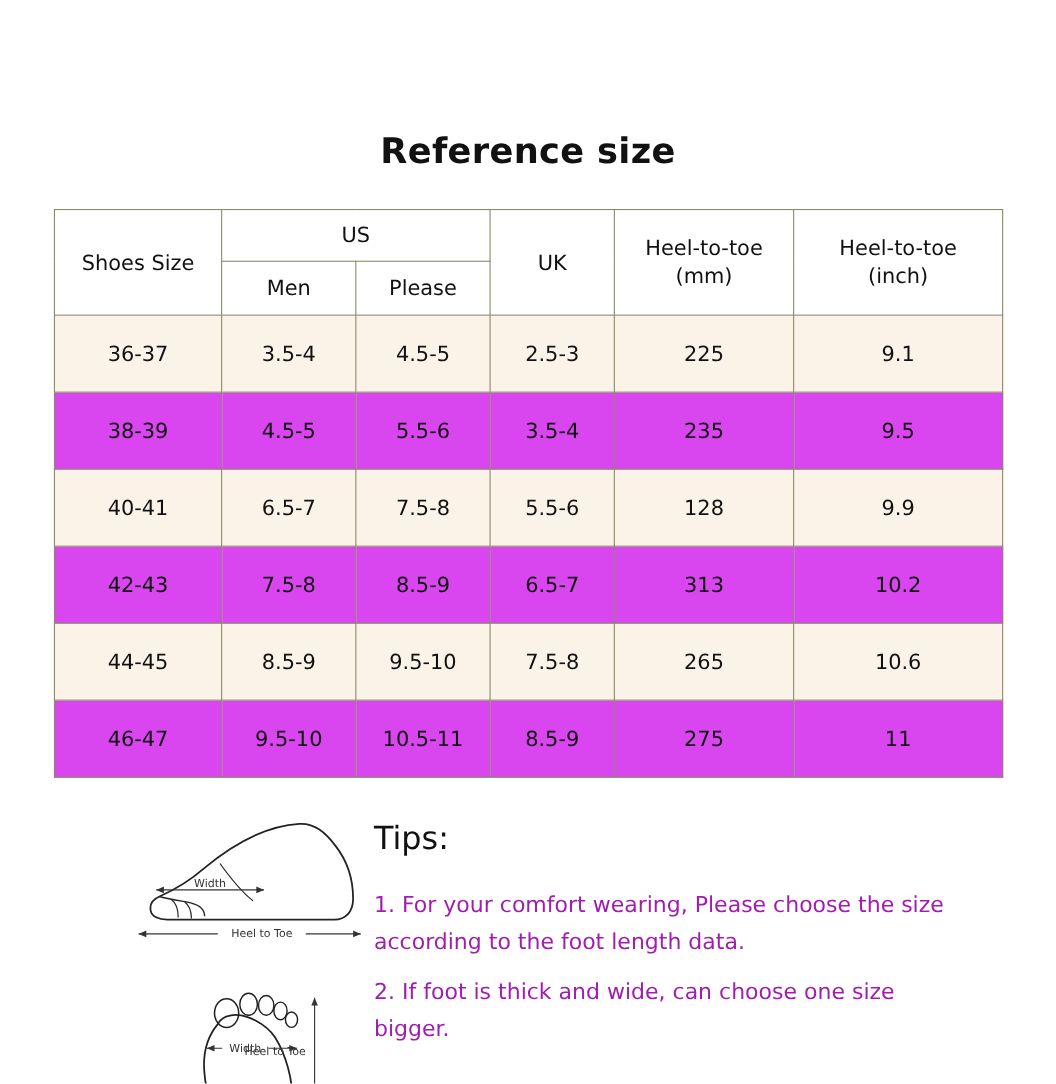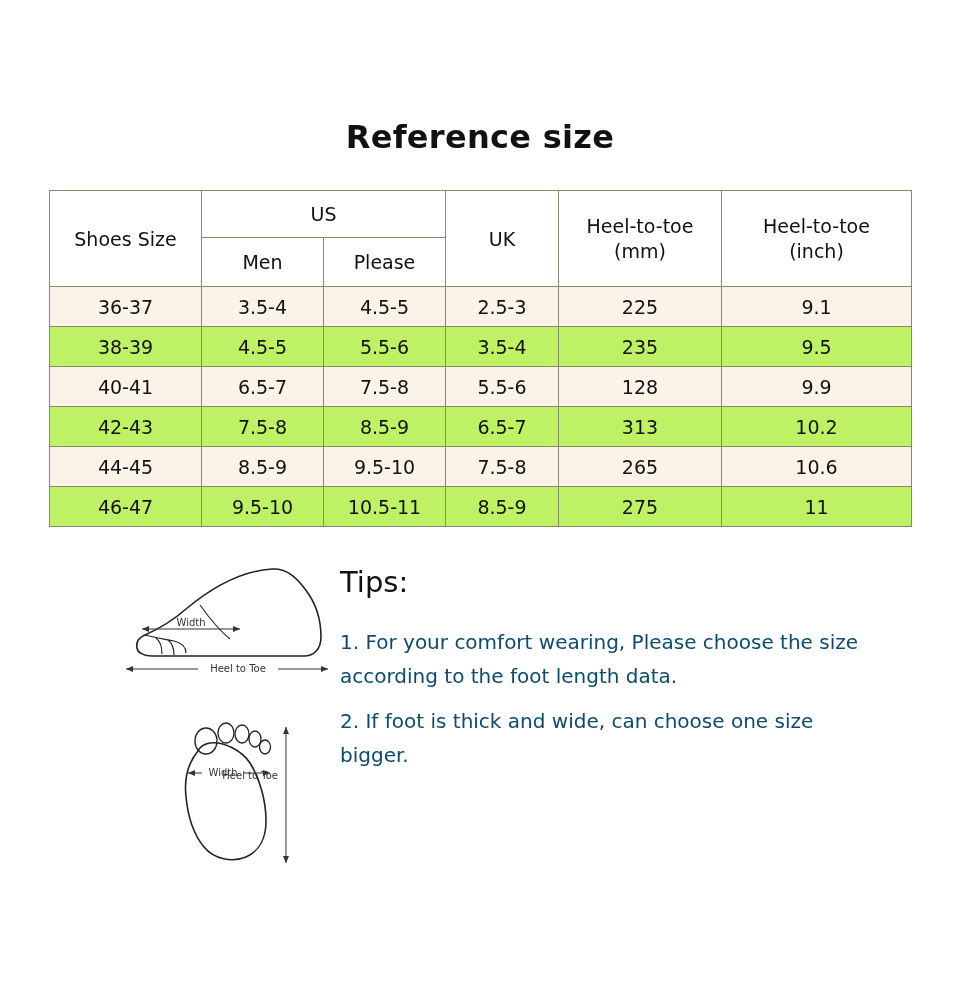--- a/index.html
+++ b/index.html
@@ -59,27 +59,27 @@
   }
   .hdr-sub {
     height: 48px;
     font-size: 20px;
   }
   .hdr-two-line {
     line-height: 1.3;
     font-size: 20px;
   }
   tbody tr {
-    height: 40px;
+    height: 70px;
   }
   tbody tr.alt td {
     background: #fbf3e8;
   }
   tbody td {
-    background: #bef264;
+    background: #d946ef;
     font-size: 20px;
   }
   .col-shoes { width: 152px; }
   .col-men { width: 122px; }
   .col-women { width: 122px; }
   .col-uk { width: 113px; }
   .col-mm { width: 163px; }
   .col-inch { width: 190px; }
 
   .lower {
@@ -102,21 +102,21 @@
   .tips h2 {
     font-size: 29px;
     font-weight: normal;
     margin: 0 0 26px 0;
     color: #111111;
   }
   .tips p {
     font-size: 20px;
     line-height: 1.72;
     margin: 0 0 10px 0;
-    color: #0c4a6e;
+    color: #a21caf;
     max-width: 540px;
   }
   svg text {
     font-family: "DejaVu Sans", sans-serif;
     fill: #333333;
   }
 </style>
 </head>
 <body>
 

